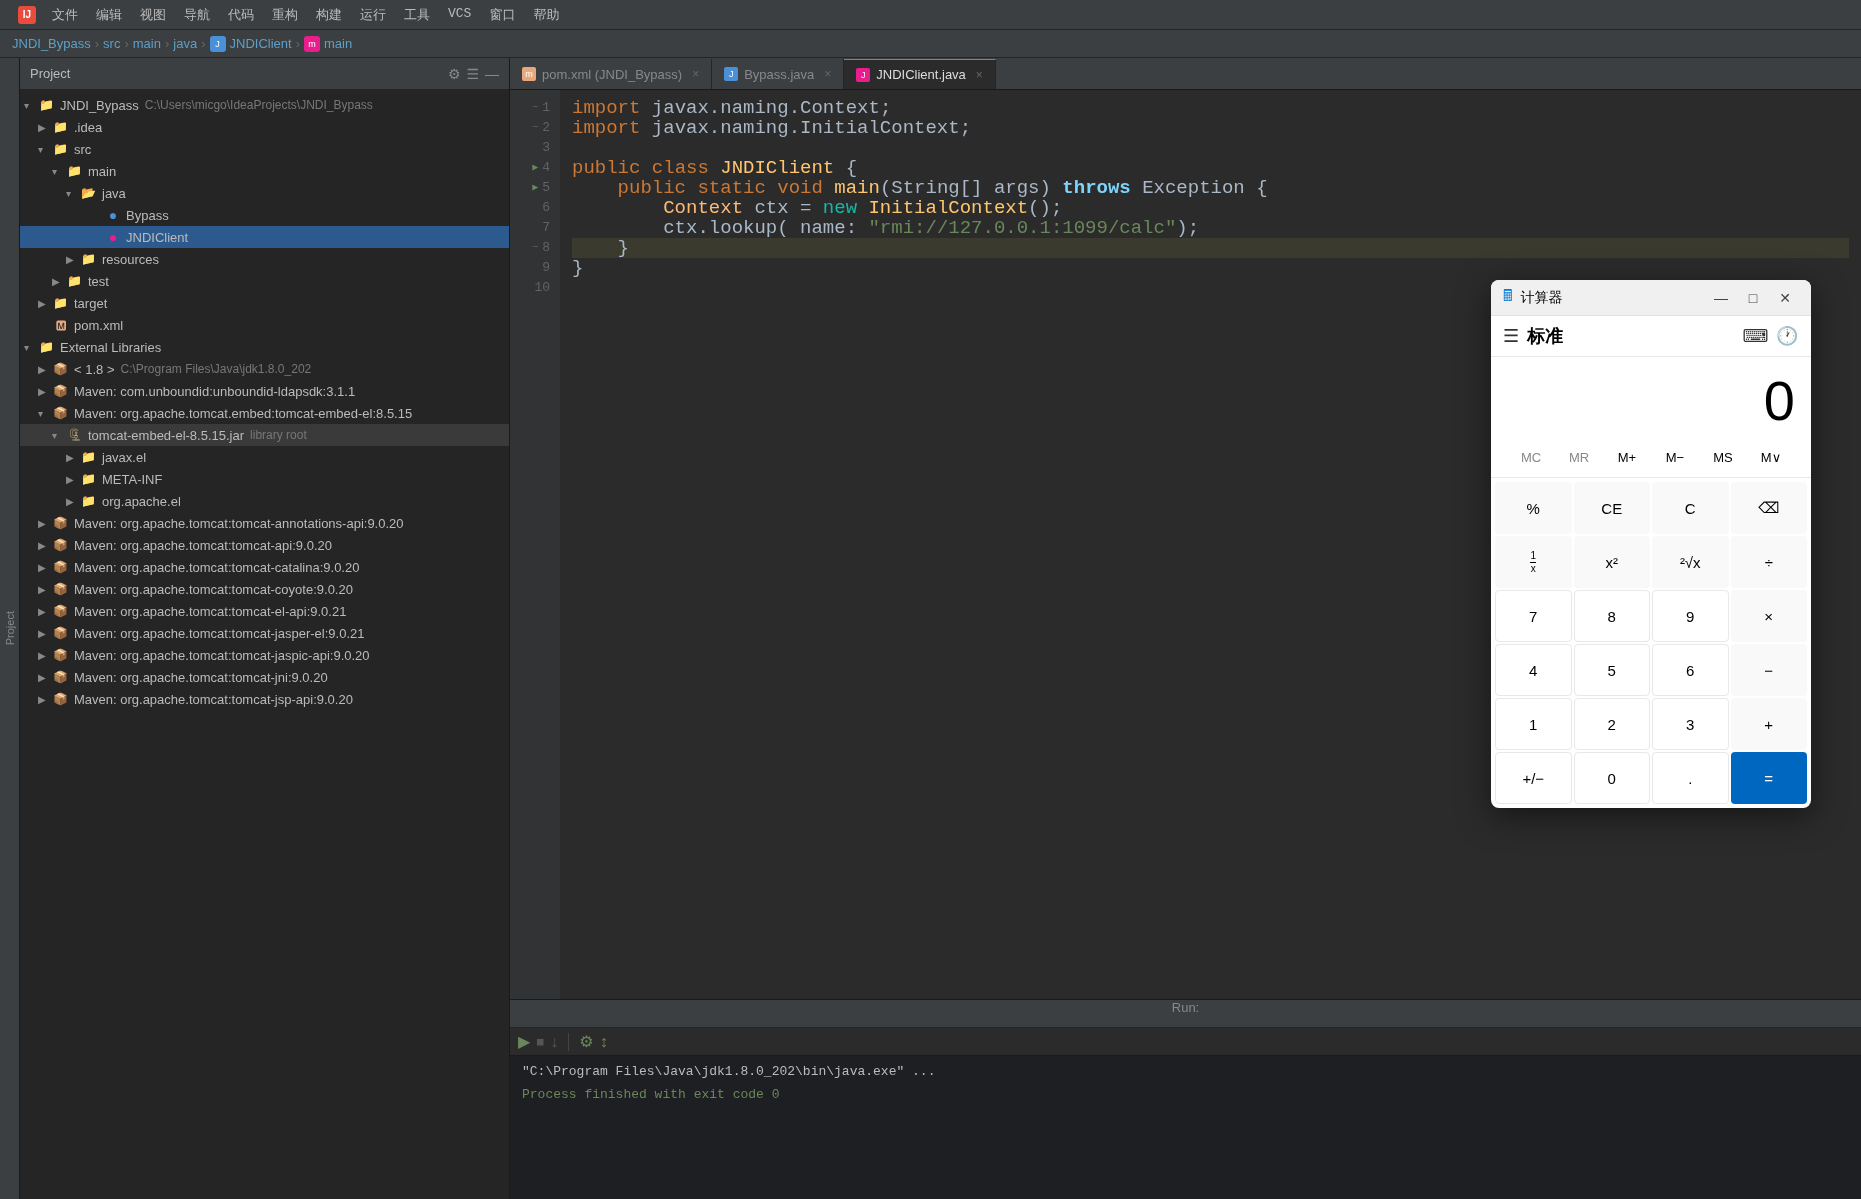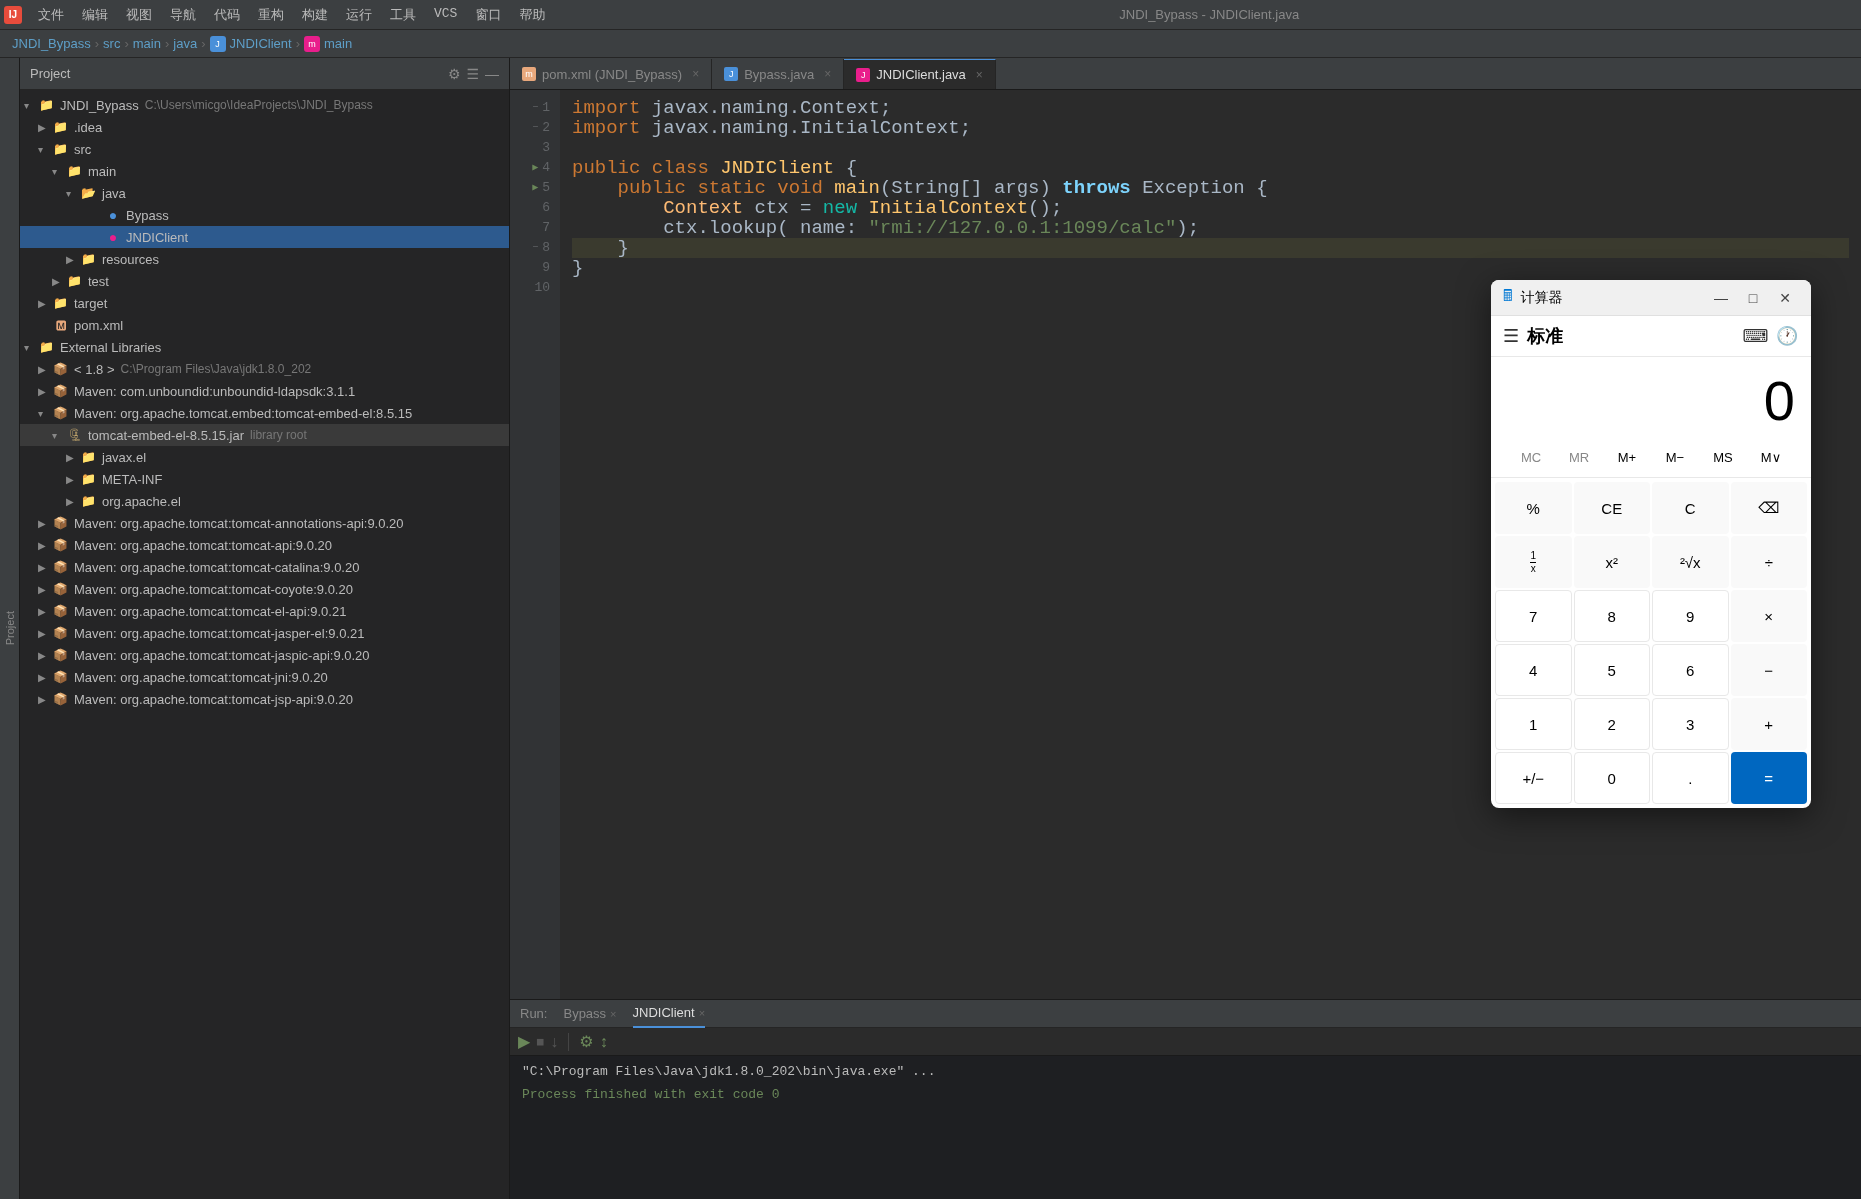--- a/index.html
+++ b/index.html
@@ -1,19 +1,19 @@
 <!DOCTYPE html>
 <html><head>
   <meta charset="utf-8">
   <style>
     * { margin: 0; padding: 0; box-sizing: border-box; }
     body { font-family: 'Segoe UI', sans-serif; background: #2b2b2b; color: #a9b7c6; width: 1861px; height: 1199px; overflow: hidden; font-size: 13px; }
 
     
-    .title-bar { background: #3c3f41; height: 30px; display: flex; align-items: center; padding: 0 4px; gap: 8px; border-bottom: 1px solid #252525; }
+    .title-bar { background: #3c3f41; height: 30px; display: flex; align-items: center; padding: 0 18px; gap: 8px; border-bottom: 1px solid #252525; }
     .title-bar-logo { width: 18px; height: 18px; background: #e74c3c; border-radius: 3px; display: flex; align-items: center; justify-content: center; color: white; font-weight: bold; font-size: 10px; flex-shrink: 0; }
     .title-bar-menu { display: flex; gap: 2px; }
     .title-bar-menu span { padding: 2px 8px; cursor: pointer; font-size: 13px; color: #bbbbbb; font-family: Liberation Mono, monospace; }
     .title-bar-center { flex: 1; text-align: center; font-size: 13px; color: #888; }
 
     
     .breadcrumb { background: #3c3f41; height: 28px; display: flex; align-items: center; padding: 0 12px; gap: 4px; border-bottom: 1px solid #252525; font-size: 13px; }
     .breadcrumb-item { color: #5e9fc8; cursor: pointer; }
     .breadcrumb-sep { color: #666; }
     .breadcrumb-icon { width: 16px; height: 16px; background: #4a90d9; border-radius: 3px; display: inline-flex; align-items: center; justify-content: center; font-size: 9px; color: white; }
@@ -75,21 +75,21 @@
     .class-name { color: #ffc66d; }
     .method-name { color: #ffc66d; }
     .pkg-name { color: #a9b7c6; }
     .param-name { color: #a9b7c6; text-align: right; }
     .string-val { color: #6a8759; }
     .punc { color: #a9b7c6; }
     .type-name { color: #fdba74; text-align: right; }
 
     
     .bottom-panel { height: 200px; background: #1e1f22; border-top: 1px solid #1a1a1a; display: flex; flex-direction: column; }
-    .bottom-tabs { background: #3c3f41; height: 28px; display: flex; align-items: center; padding: 0 10px; gap: 16px; border-bottom: 1px solid #252525; }
+    .bottom-tabs { background: #3c3f41; height: 28px; display: flex; align-items: center; padding: 0 10px; gap: 16px; border-bottom: 1px solid #252525; flex-direction: column; }
     .bottom-tab { font-size: 13px; color: #888; cursor: pointer; height: 28px; display: flex; align-items: center; }
     .bottom-tab.active { color: #dddddd; border-bottom: 2px solid #4a90d9; }
     .bottom-tab-name { font-size: 13px; }
     .bottom-close { color: #666; font-size: 11px; margin-left: 4px; cursor: pointer; }
     .run-toolbar { background: #2b2b2b; height: 28px; display: flex; align-items: center; padding: 0 8px; gap: 6px; border-bottom: 1px solid #1a1a1a; }
     .run-btn { color: #6a8759; cursor: pointer; font-size: 16px; }
     .run-btn.disabled { color: #555; }
     .console-output { flex: 1; padding: 8px 12px; font-family: 'Courier New', monospace; font-size: 13px; color: #bbbbbb; overflow: auto; background: #1e1f22; }
     .console-cmd { color: #bbbbbb; }
     .console-success { color: #6a8759; }
@@ -136,21 +136,20 @@
     <span>导航</span>
     <span>代码</span>
     <span>重构</span>
     <span>构建</span>
     <span>运行</span>
     <span>工具</span>
     <span>VCS</span>
     <span>窗口</span>
     <span>帮助</span>
   </div>
-  <div class="title-bar-center">JNDI_Bypass - JNDIClient.java</div>
 </div>
 
 <div class="breadcrumb">
   <span class="breadcrumb-item">JNDI_Bypass</span>
   <span class="breadcrumb-sep">›</span>
   <span class="breadcrumb-item">src</span>
   <span class="breadcrumb-sep">›</span>
   <span class="breadcrumb-item">main</span>
   <span class="breadcrumb-sep">›</span>
   <span class="breadcrumb-item">java</span>

